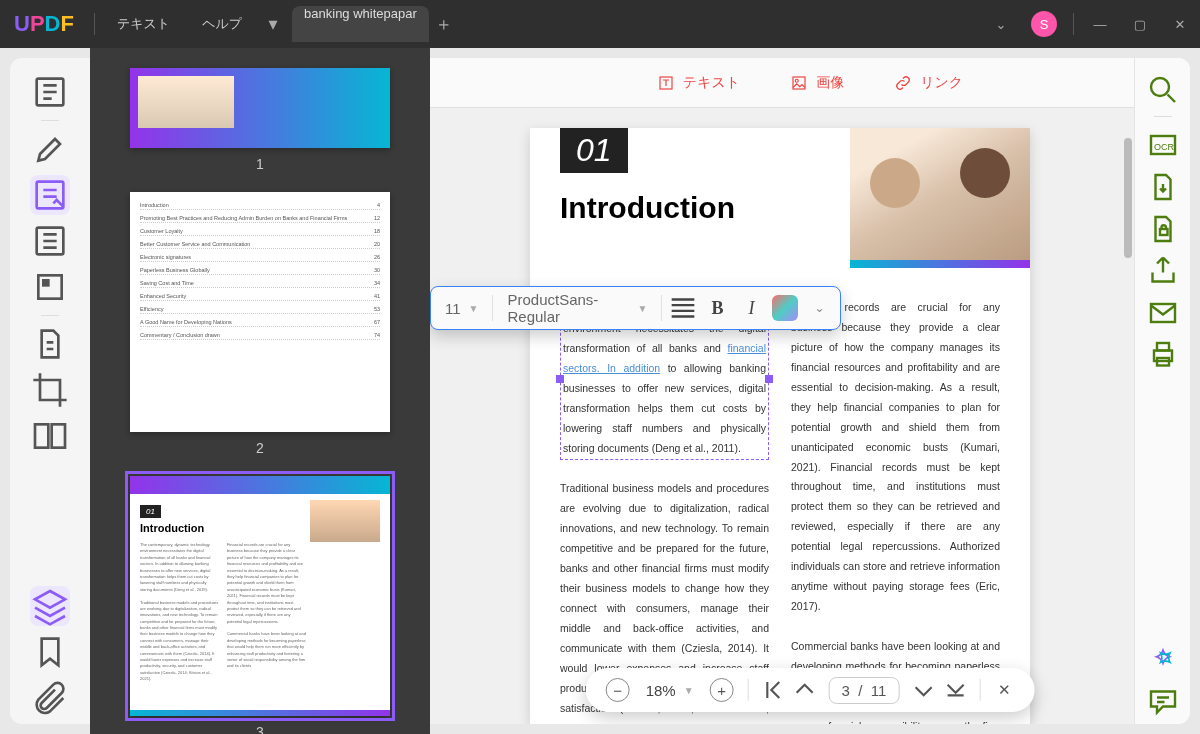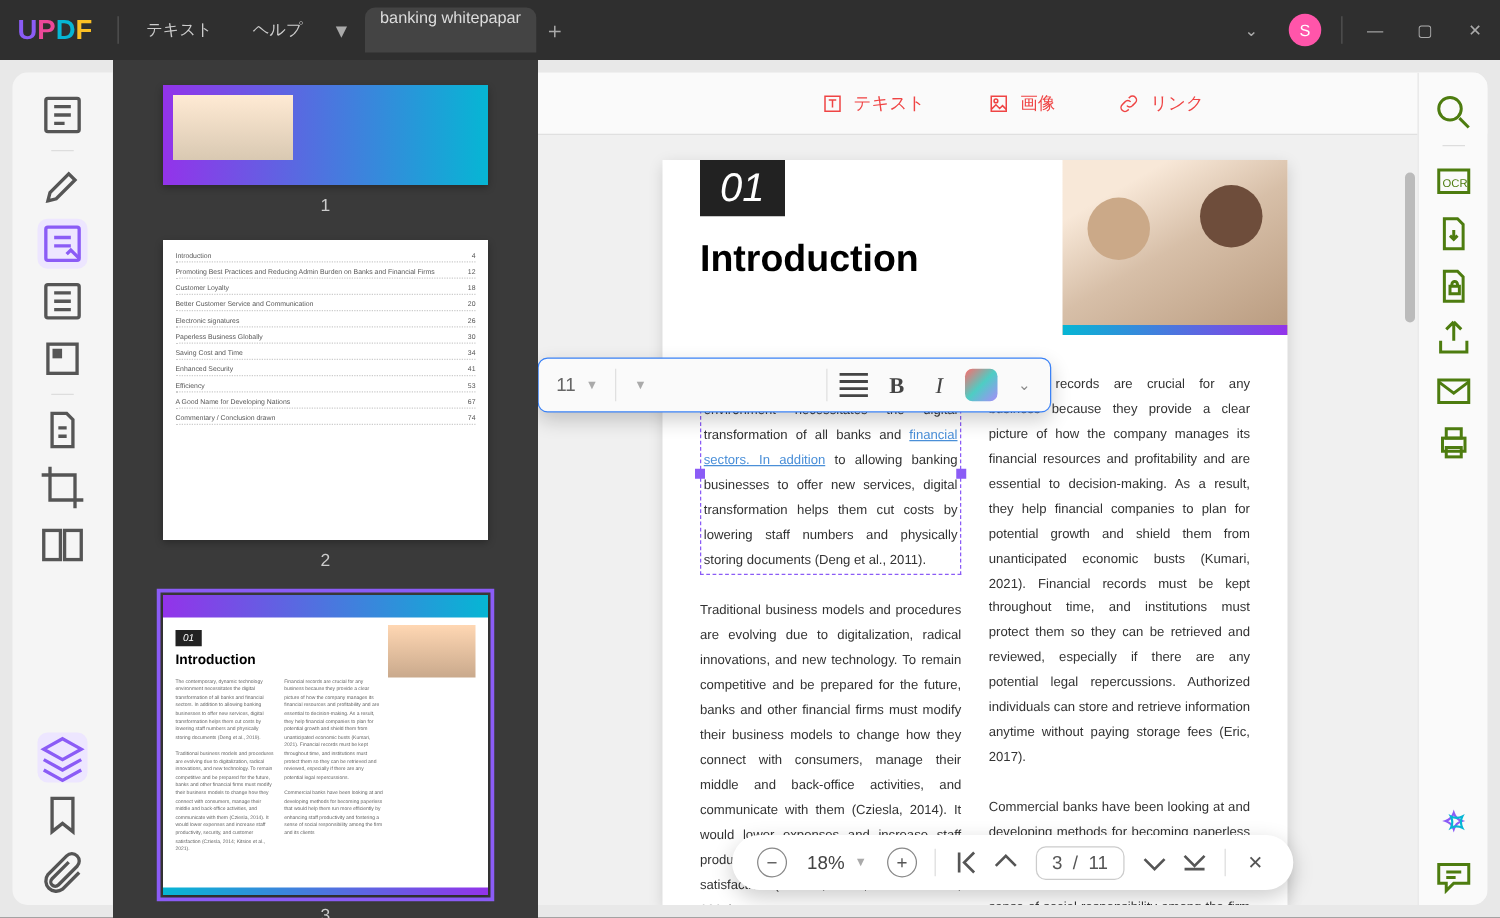--- a/index.html
+++ b/index.html
@@ -317,20 +317,21 @@
       </div>
     </div>
 
     <div class="fmt-bar">
       <div class="fmt-sel">
           <span>11</span>
           <span class="fmt-drop">▼</span>
         </div>
       <div class="fmt-vsep"></div>
       <div class="fmt-sel" style="width:160px">
+          <span>ProductSans-Regular</span>
           <span class="fmt-drop">▼</span>
         </div>
       <div class="fmt-vsep"></div>
       <div class="fmt-btn">
           <svg viewBox="0 0 24 24">
             <path d="M4 6h16M4 10h16M4 14h16M4 18h16"></path>
           </svg>
         </div>
       <div class="fmt-btn" style="font-weight:bold;font-family:serif">B</div>
       <div class="fmt-btn" style="font-style:italic;font-family:serif">I</div>

